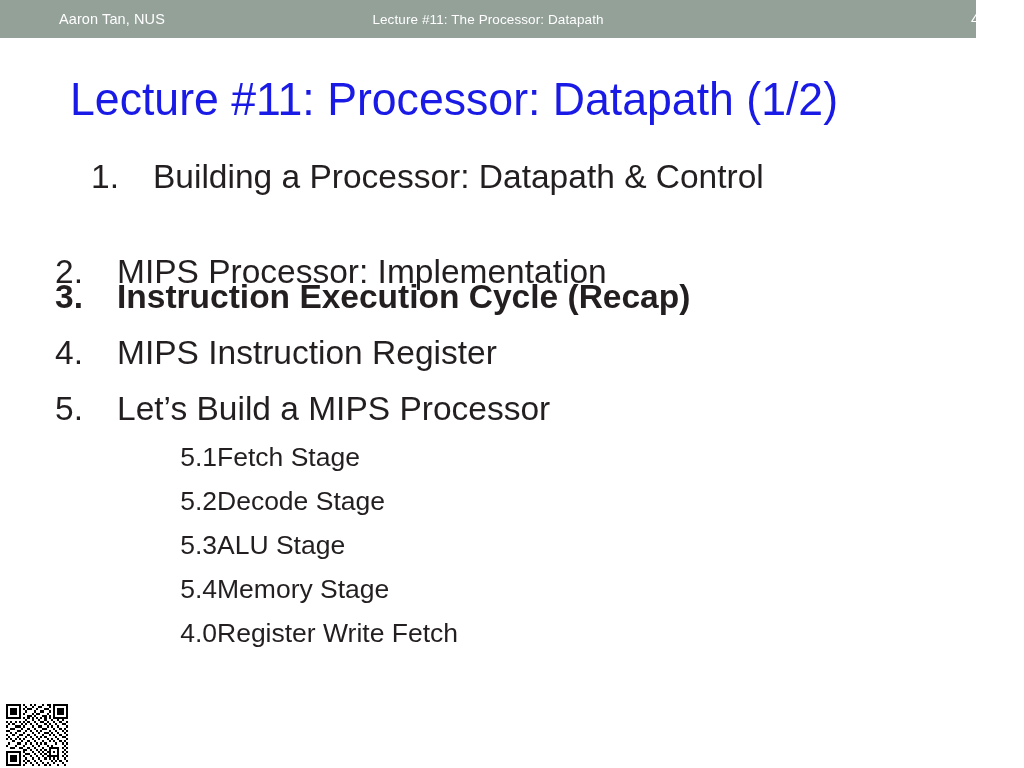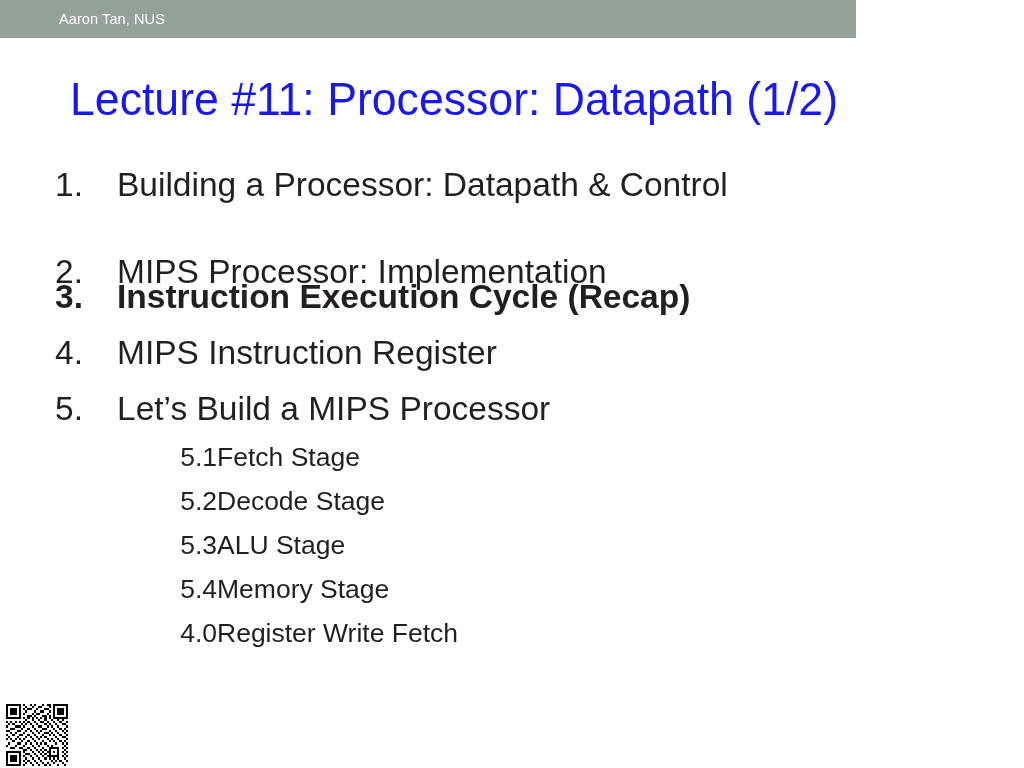--- a/index.html
+++ b/index.html
@@ -13,21 +13,21 @@
     font-family: "Liberation Sans", sans-serif;
     overflow: hidden;
     position: relative;
   }
 
   
   .header-bar {
     position: absolute;
     left: 0;
     top: 0;
-    width: 856px;
+    width: 976px;
     height: 38px;
     background: #93a199;
     box-sizing: border-box;
   }
   .header-author {
     position: absolute;
     left: 59px;
     top: 11px;
     font-size: 14.5px;
     color: #ffffff;
@@ -124,28 +124,29 @@
     display: block;
     width: 100%;
     height: 100%;
   }
 </style>
 </head>
 <body>
 
 <div class="header-bar">
   <div class="header-author">Aaron Tan, NUS</div>
+  <div class="header-center">Lecture #11: The Processor: Datapath</div>
   <div class="header-slideno">4</div>
 </div>
 
 <div class="slide-title">Lecture #11: Processor: Datapath (1/2)</div>
 
 <div class="outline">
 
-  <div class="level1-item" style="top:163px;">
+  <div class="level1-item" style="top:155px;margin-left:36px;">
     <span class="level1-num">1.</span><span class="level1-text">Building a Processor: Datapath &amp; Control</span>
   </div>
 
   <div class="level1-item" style="top:219px;margin-top:31px;">
     <span class="level1-num">2.</span><span class="level1-text">MIPS Processor: Implementation</span>
   </div>
 
   <div class="level1-item" style="top:275px;font-weight:bold;">
     <span class="level1-num">3.</span><span class="level1-text">Instruction Execution Cycle (Recap)</span>
   </div>

